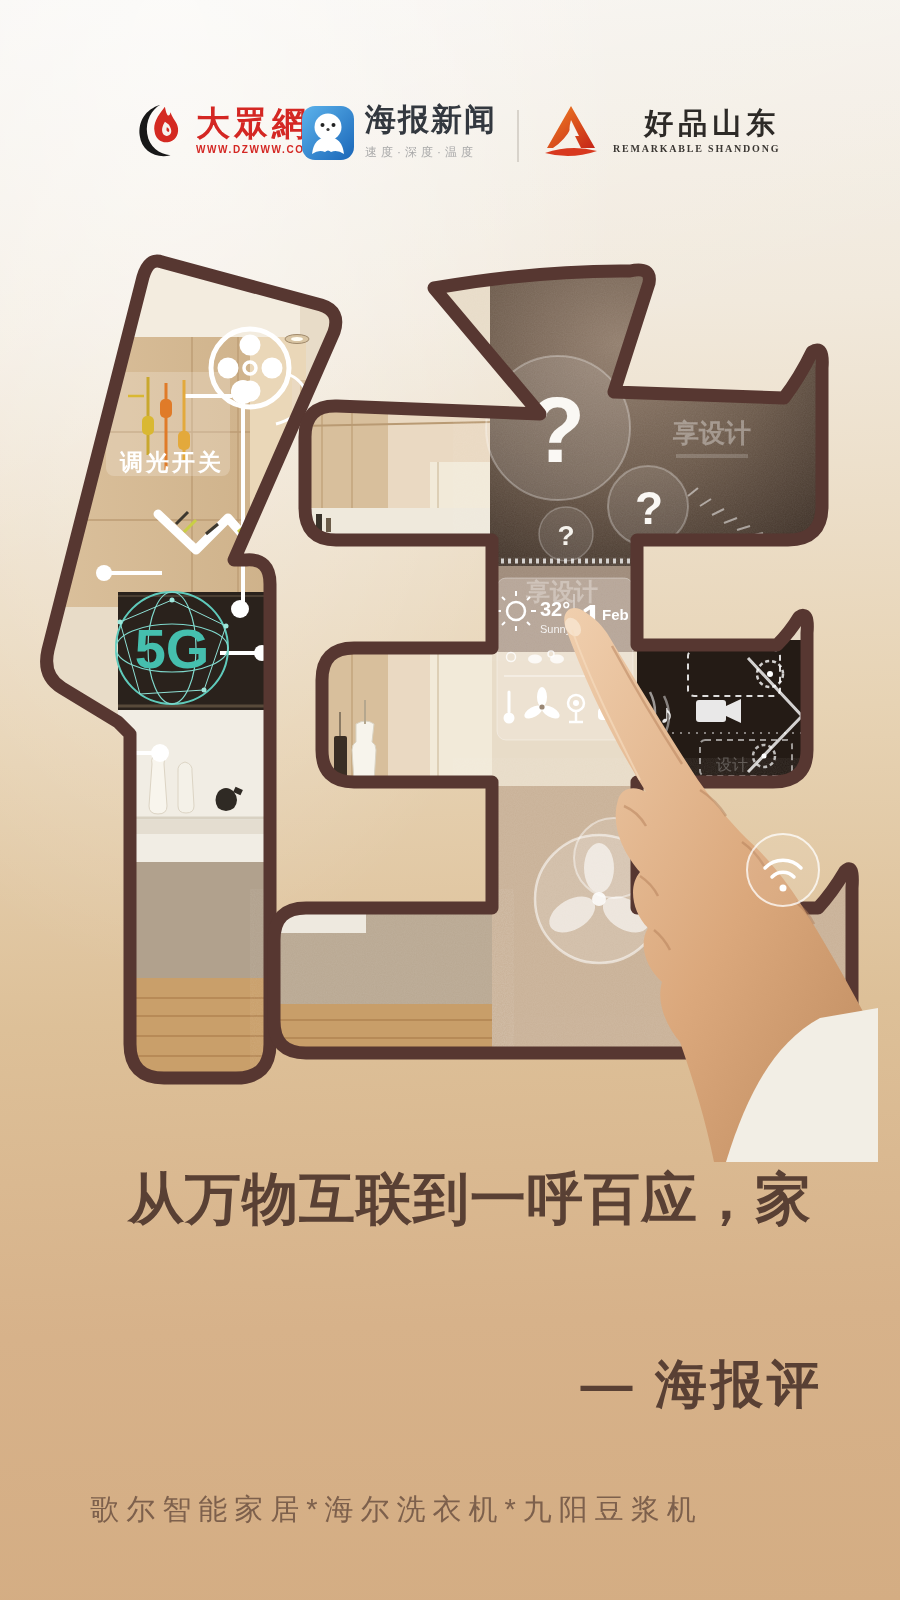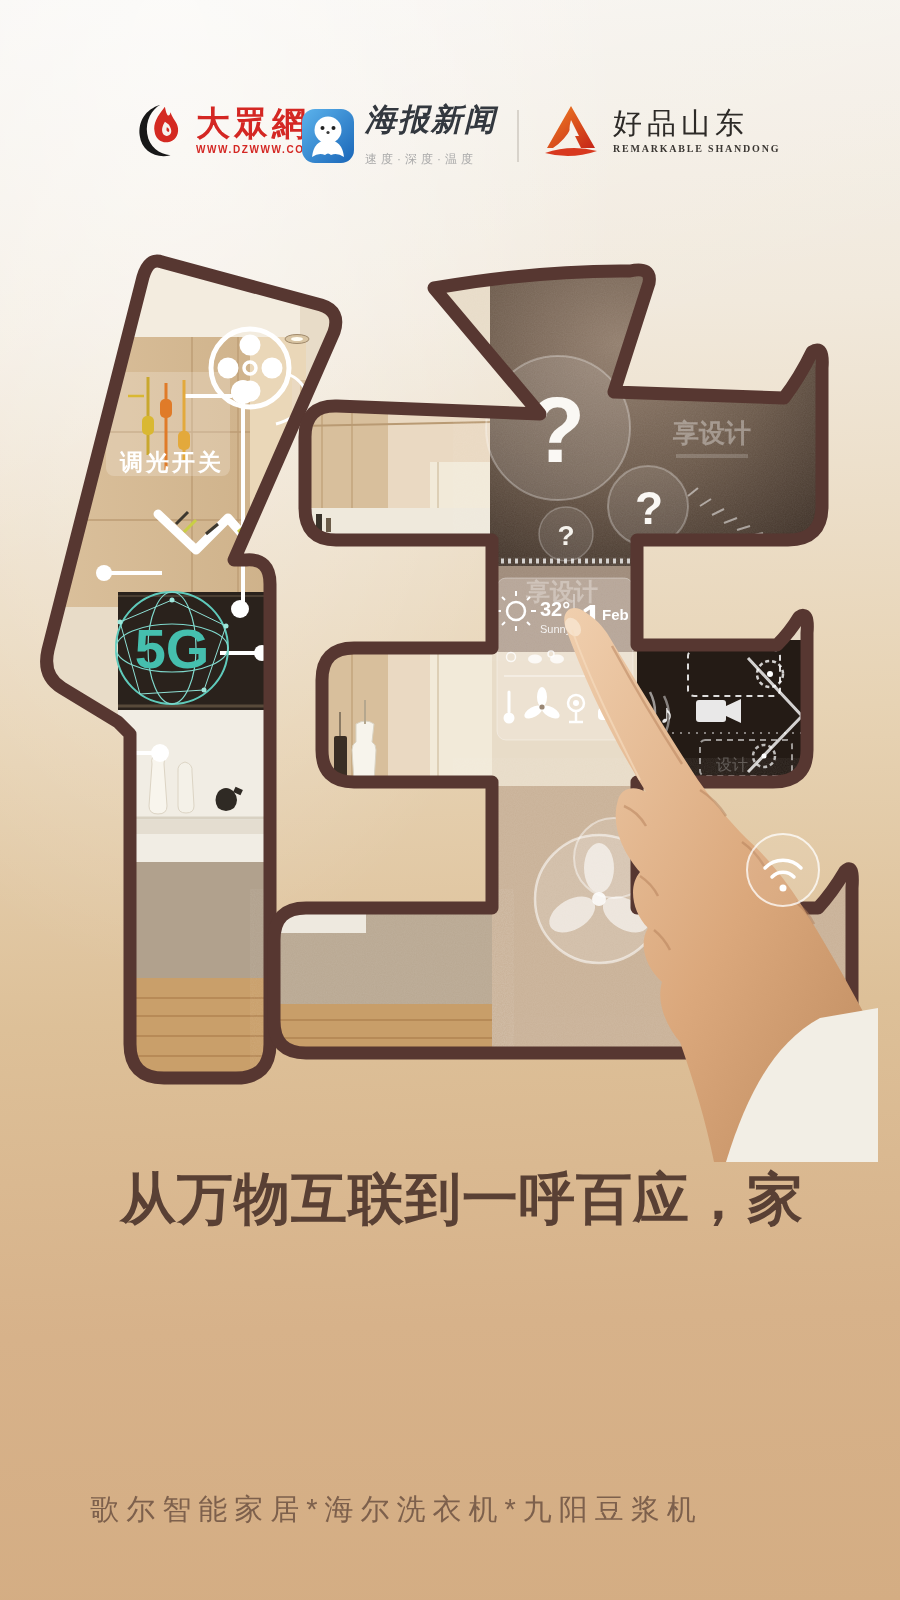--- a/index.html
+++ b/index.html
@@ -14,32 +14,32 @@
   }
   
   .logos{position:absolute;top:92px;left:0;width:900px;height:80px;}
   .logo-group{position:absolute;display:flex;align-items:center;}
   .dzw{left:136px;top:8px;}
   .dzw-txt{margin-left:4px;}
   .dzw-name{font-size:34px;font-weight:bold;color:#d42723;letter-spacing:4px;line-height:34px;font-family:"Liberation Serif",serif;}
   .dzw-url{font-size:10px;font-weight:bold;color:#d42723;letter-spacing:1.6px;margin-top:3px;}
   .haibao{left:301px;top:12px;}
   .haibao-txt{margin-left:10px;}
-  .haibao-name{font-size:31px;font-weight:bold;color:#33383f;letter-spacing:2px;line-height:32px;font-style:italic;}
-  .haibao-tag{font-size:12px;color:#a9a9a9;letter-spacing:4px;margin-top:15px;}
+  .haibao-name{font-size:31px;font-weight:bold;color:#33383f;letter-spacing:2px;line-height:32px;}
+  .haibao-tag{font-size:12px;color:#a9a9a9;letter-spacing:4px;margin-top:8px;}
   .v-divider{position:absolute;left:517px;top:18px;width:2px;height:52px;background:#d8d3cb;}
   .haopin{left:541px;top:8px;}
   .haopin-txt{margin-left:12px;}
-  .haopin-name{font-size:29px;font-weight:normal;color:#2d2a27;letter-spacing:5px;line-height:30px;}
+  .haopin-name{font-size:29px;font-weight:bold;color:#2d2a27;letter-spacing:5px;line-height:30px;text-align:right;}
   .haopin-sub{font-size:10px;font-weight:bold;color:#3b3733;letter-spacing:1.8px;margin-top:5px;font-family:Liberation Serif, serif;}
   
   .art{position:absolute;left:0;top:0;}
   .svgtxt{font-family:"Liberation Sans",sans-serif;}
   
-  .quote{position:absolute;left:120px;top:1162px;width:700px;color:#594034;font-weight:bold;}
+  .quote{position:absolute;left:120px;top:1162px;width:700px;color:#594034;font-weight:bold;text-align:center;}
   .q-line1{font-size:56px;letter-spacing:1px;white-space:nowrap;}
   .q-line2{font-size:56px;letter-spacing:6px;margin-top:34px;white-space:nowrap;}
   .circled{position:relative;display:inline-block;}
   .ring{position:absolute;left:-9px;top:-10px;right:-7px;bottom:-22px;
     border:4px solid #c93c1d;border-left-width:6px;border-bottom-width:7px;
     border-radius:50%;transform:rotate(-12deg);}
   .attribution{position:absolute;right:117px;top:1350px;font-size:52px;font-weight:bold;color:#594034;letter-spacing:4px;}
   
   .caption{position:absolute;left:0;top:1490px;width:793px;text-align:center;
     font-size:29px;color:#7d604c;letter-spacing:7px;font-family:"Liberation Sans",sans-serif;}
@@ -395,16 +395,17 @@
         <path d="M765,868 a 25,25 0 0 1 36,0" fill="none" stroke="#ffffff" stroke-width="3.5" stroke-linecap="round"></path>
         <path d="M772,877 a 15,15 0 0 1 22,0" fill="none" stroke="#ffffff" stroke-width="3.5" stroke-linecap="round"></path>
         <circle cx="783" cy="888" r="3.5" fill="#ffffff"></circle>
       </g>
     </g>
   </svg>
 
   <div class="quote">
     <div class="q-line1">从万物互联到一呼百应，家</div>
   </div>
+  <div class="attribution">— 海报评</div>
 
   <div class="caption">歌尔智能家居*海尔洗衣机*九阳豆浆机</div>
 
 </div>
 
 </body></html>

